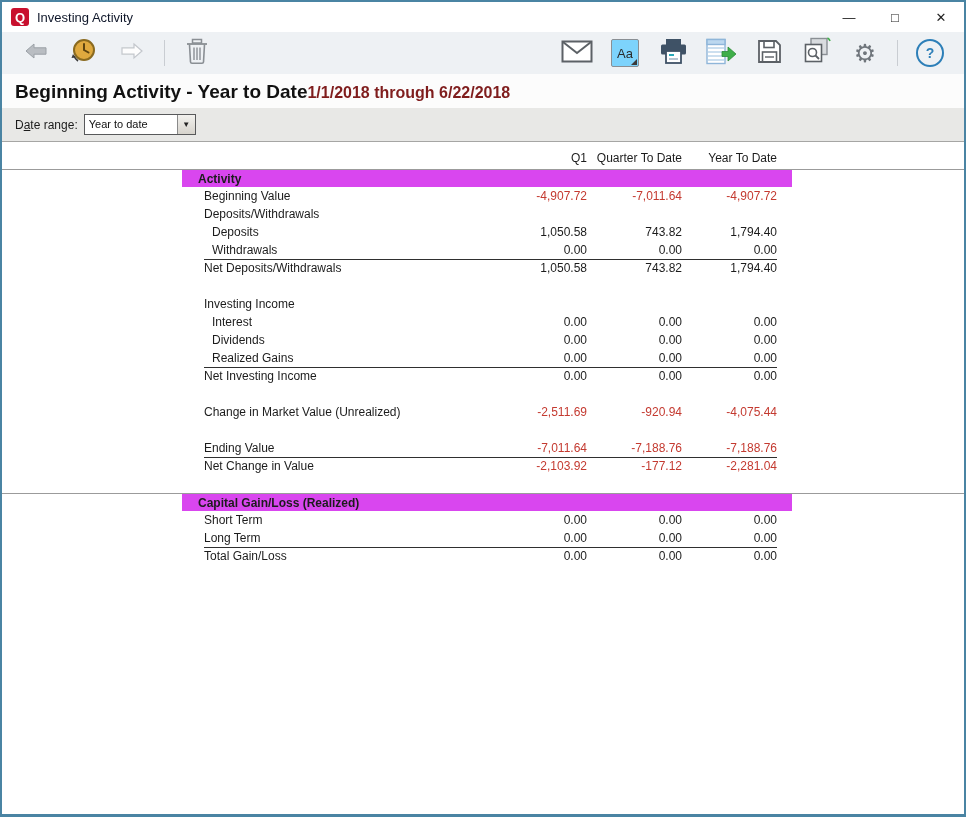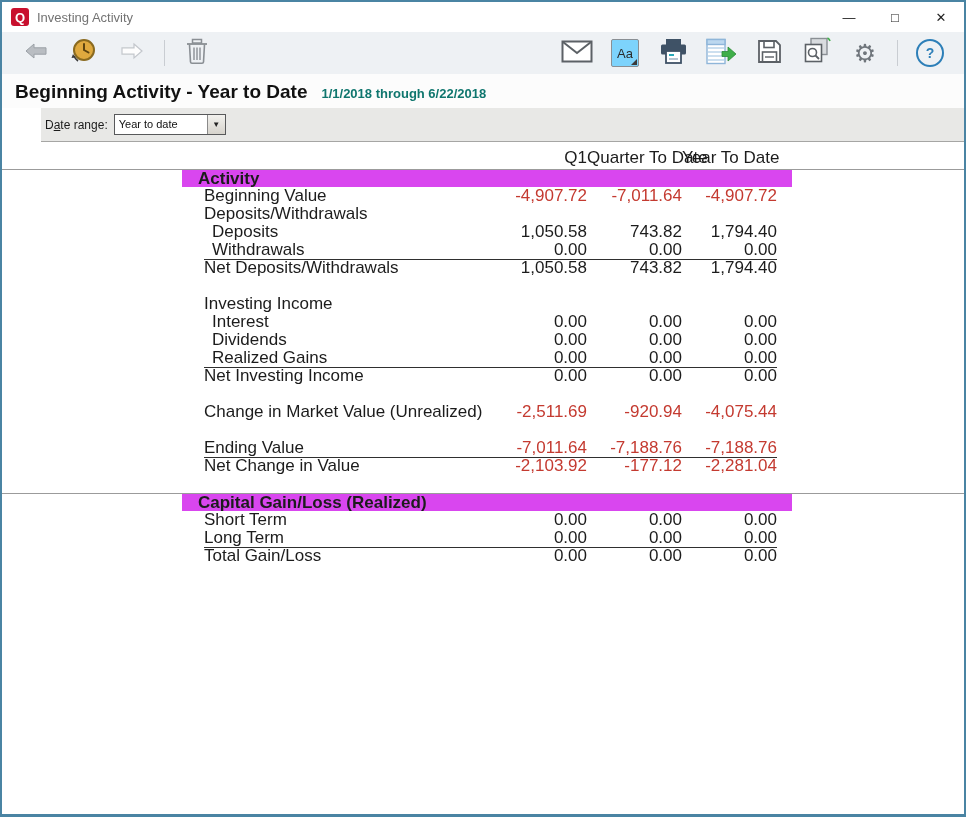--- a/index.html
+++ b/index.html
@@ -4,52 +4,52 @@
 <style>
   html,body{margin:0;padding:0;background:#d7dde3;}
   body{width:966px;height:817px;font-family:"Liberation Sans",sans-serif;-webkit-font-smoothing:antialiased;}
   .window{width:966px;height:817px;box-sizing:border-box;background:#fff;
     border:2px solid #4a84a3;border-bottom-width:3px;display:flex;flex-direction:column;overflow:hidden;}
 
   
   .titlebar{height:30px;background:#fff;display:flex;align-items:center;flex:none;}
   .q-logo{width:18px;height:18px;margin:0 8px 0 9px;background:#c8102e;border-radius:3px;color:#fff;
     font-weight:bold;font-size:13px;display:flex;align-items:center;justify-content:center;flex:none;}
-  .title-text{font-size:13px;color:#737373;flex:1;}
+  .title-text{font-size:13px;color:#0f172a;flex:1;}
   .win-btn{width:46px;height:30px;display:flex;align-items:center;justify-content:center;
     font-size:13px;color:#222;cursor:default;}
 
   
   .toolbar{height:42px;background:#eef1f4;display:flex;align-items:center;padding:0 10px;flex:none;}
   .tb-btn{height:36px;min-width:36px;display:flex;align-items:center;justify-content:center;margin:0 6px;}
   .tb-sep{width:1px;height:26px;background:#c9cdd2;margin:0 8px;}
   .tb-spacer{flex:1;}
   .fonts-box{width:26px;height:26px;background:#7dd3fc;border:1px solid #8a8f94;border-radius:2px;position:relative;
     display:flex;align-items:center;justify-content:center;font-size:13px;color:#2b2b2b;}
   .fonts-box:after{content:"";position:absolute;right:1px;bottom:1px;border-left:6px solid transparent;border-bottom:6px solid #3a3a3a;}
   .gear-glyph{font-size:25px;color:#70767c;line-height:1;}
   .help-circle{width:24px;height:24px;border:2px solid #2d7fb8;border-radius:50%;display:flex;align-items:center;
     justify-content:center;font-weight:bold;font-size:14px;color:#2d7fb8;}
 
   
   .rpt-header{padding:7px 0 5px 13px;display:flex;align-items:baseline;background:#fcfcfc;flex:none;}
   .rpt-title{font-size:19px;font-weight:bold;color:#111;}
-  .rpt-subtitle{font-size:13px;font-weight:bold;color:#0f766e;margin-left:14px;}
+  .rpt-subtitle{font-size:16px;font-weight:bold;color:#7f1d1d;}
 
   
   .datebar{height:33px;background:#e8e8e6;border-bottom:1px solid #a6a6a4;display:flex;align-items:center;
-    padding-left:4px;flex:none;margin-left:39px;}
+    padding-left:13px;flex:none;}
   .datebar label{font-size:12px;color:#1c1c1c;margin-right:6px;}
   .combo{width:112px;height:21px;background:#fff;border:1px solid #58595b;display:flex;align-items:stretch;box-sizing:border-box;}
   .combo-text{flex:1;font-size:11px;color:#111;padding:3px 0 0 4px;white-space:nowrap;overflow:hidden;}
   .combo-btn{width:17px;background:linear-gradient(#f2f1ee,#d6d3cc);border-left:1px solid #8a8a8a;display:flex;
     align-items:center;justify-content:center;font-size:8px;color:#222;}
 
   
-  .report{flex:1;background:#fff;overflow:hidden;font-size:17px;color:#1c1c1c;padding-top:5px;}
+  .report{flex:1;background:#fff;overflow:hidden;font-size:12px;color:#1c1c1c;padding-top:5px;}
   .row{display:flex;align-items:center;height:18px;margin-left:180px;width:610px;box-sizing:border-box;
     padding-right:15px;position:relative;}
   .row .lbl{flex:1;white-space:nowrap;}
   .row .cell{width:95px;text-align:right;white-space:nowrap;}
   .row.i1 .lbl{padding-left:22px;}
   .row.i2 .lbl{padding-left:30px;}
   .row.subhead{font-weight:normal;}
   .row.total{font-weight:normal;}
   .row.total:before{content:"";position:absolute;left:22px;right:15px;top:0;border-top:1px solid #2f2f2f;}
   .row.blank{height:18px;}

